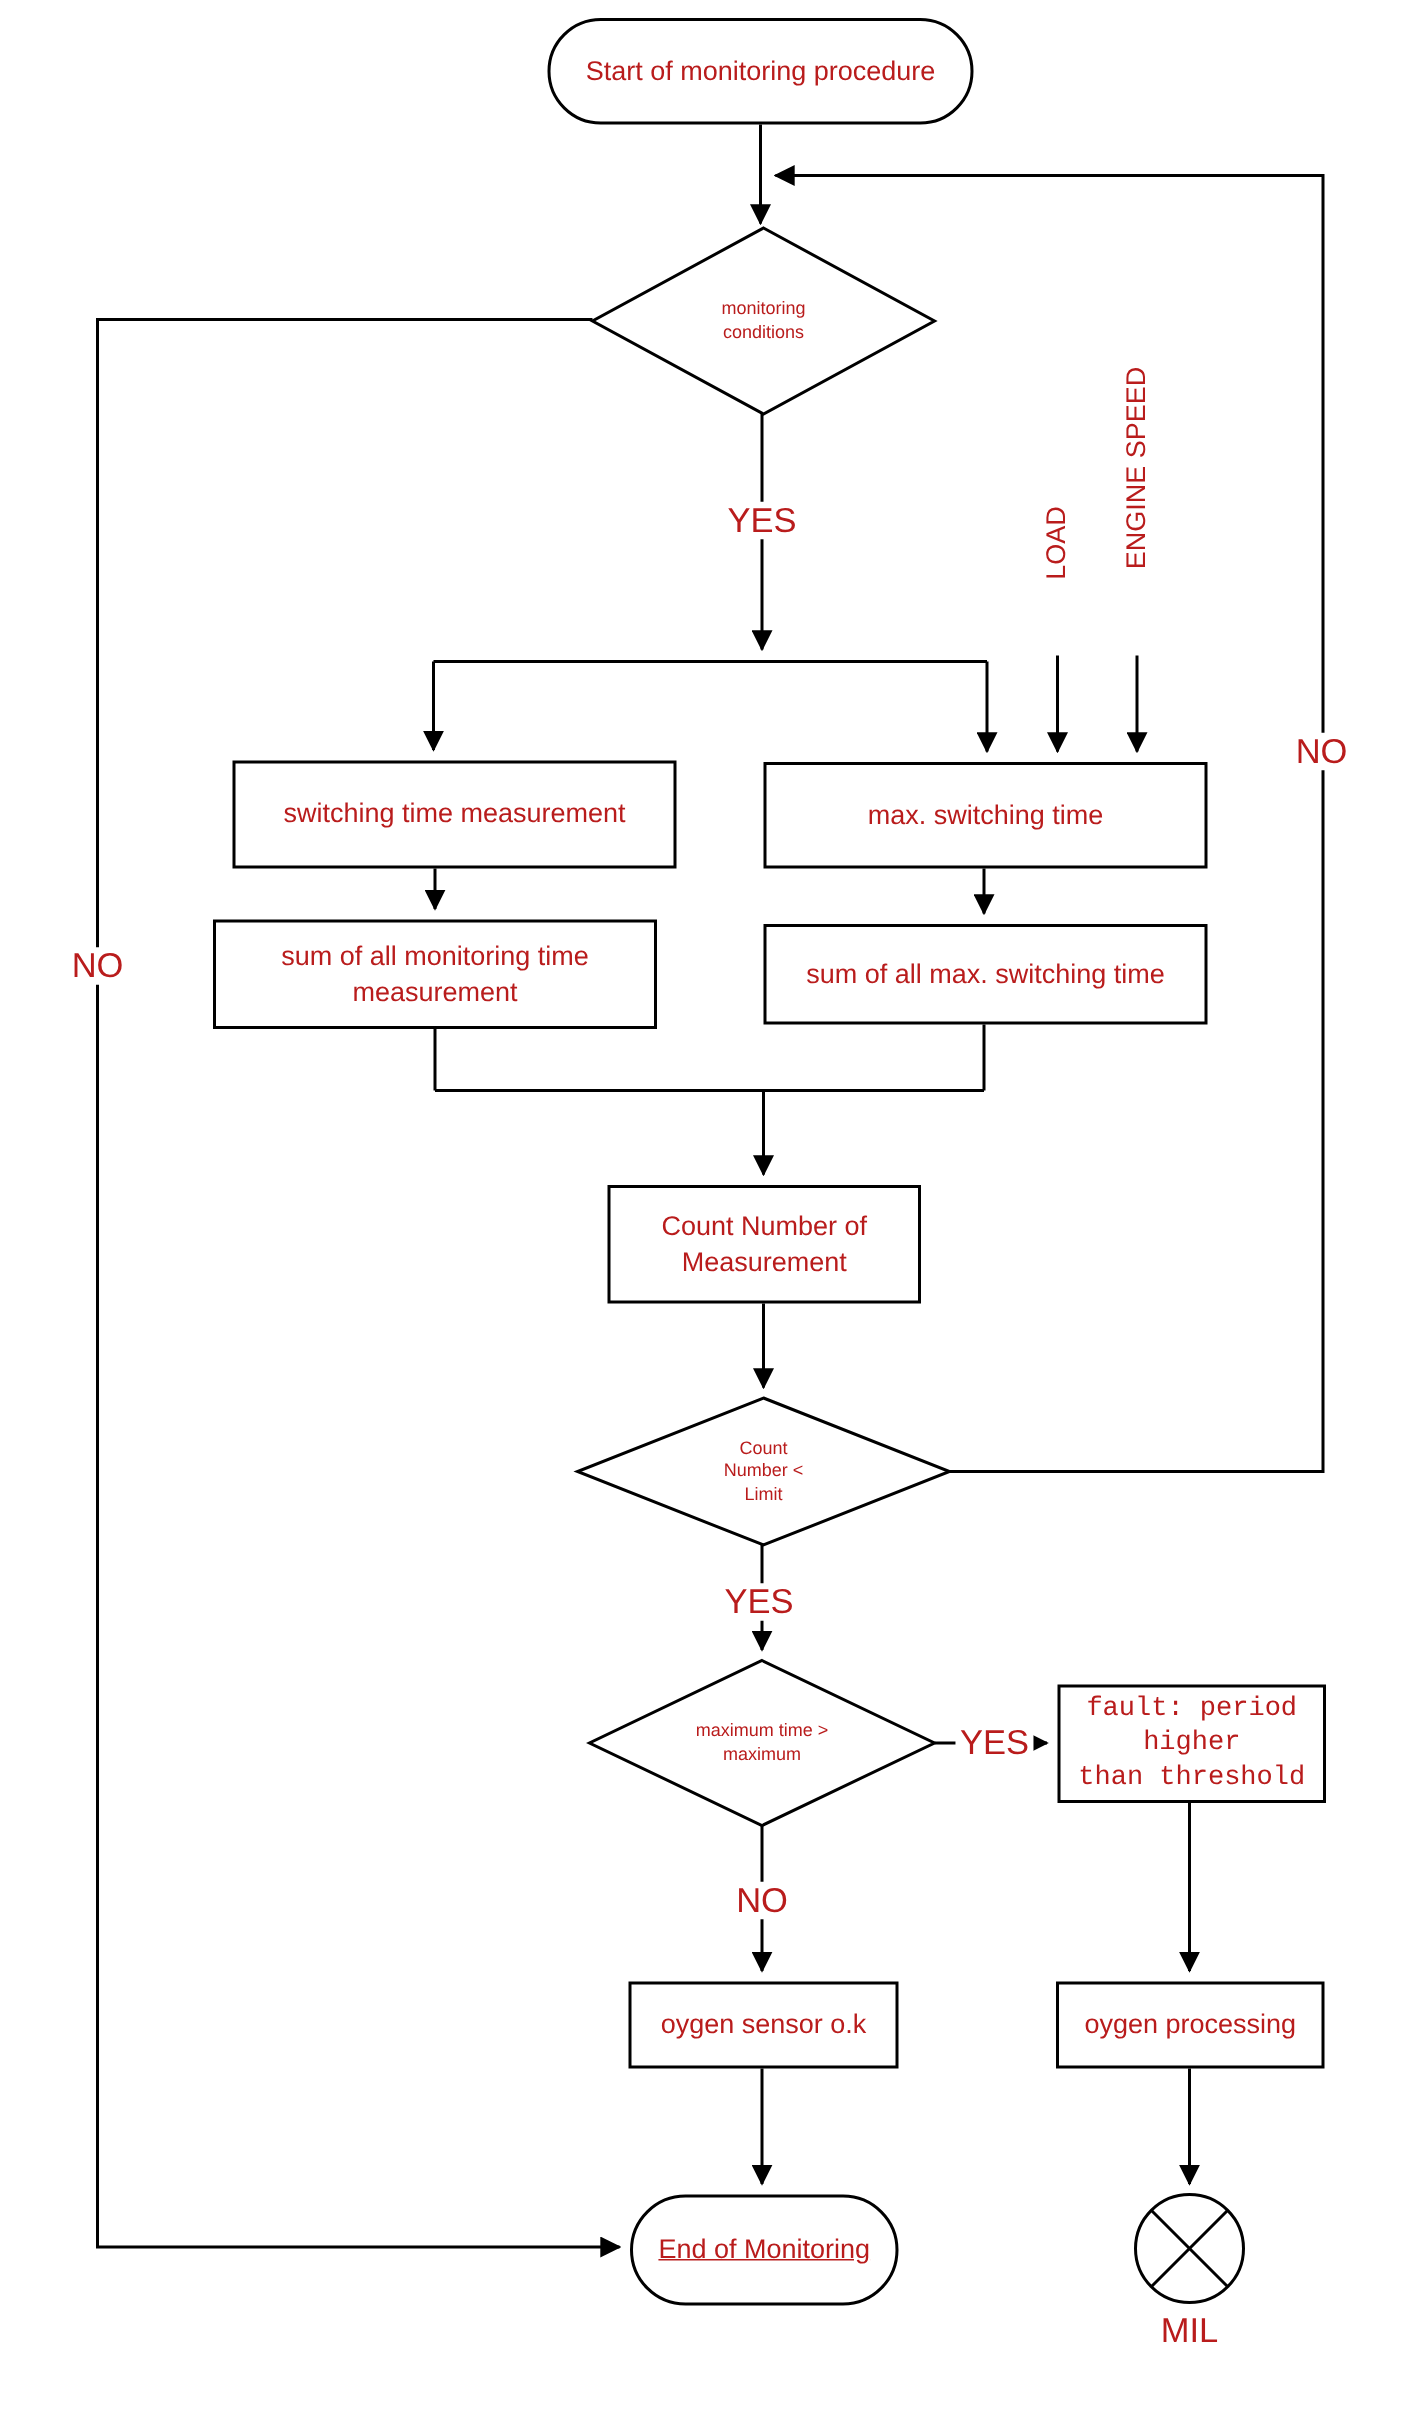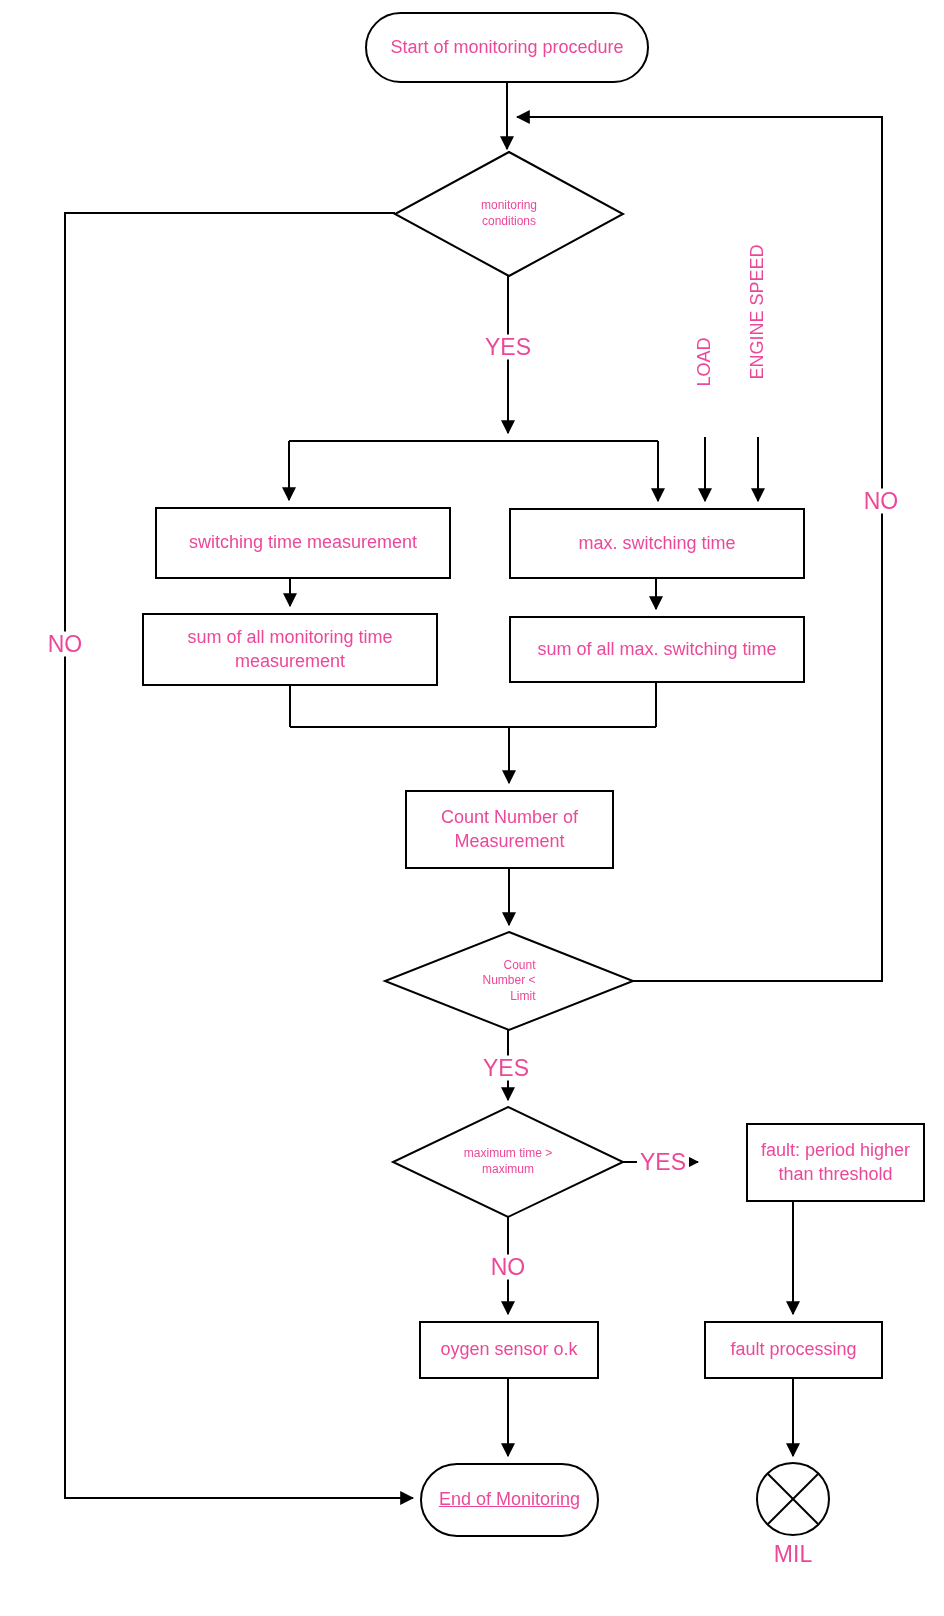--- a/index.html
+++ b/index.html
@@ -2,21 +2,21 @@
 <html><head>
 <meta charset="utf-8">
 <style>
   html, body { margin: 0; padding: 0; background: #ffffff; }
   .stage {
     position: relative;
     width: 944px;
     height: 1616px;
     background: #ffffff;
     font-family: "Liberation Sans", sans-serif;
-    color: #ec4899;
+    color: #b91c1c;
     overflow: hidden;
   }
   .lines { position: absolute; left: 0; top: 0; }
   .node {
     position: absolute;
     box-sizing: border-box;
     border: 2px solid #000000;
     background: #ffffff;
     display: flex;
     align-items: center;
@@ -119,28 +119,28 @@
   <div class="node terminator" style="left:365px; top:12px; width:284px; height:71px;">Start of monitoring procedure</div>
   <div class="node terminator" style="left:420px; top:1463px; width:179px; height:74px;text-decoration:underline;">End of Monitoring</div>
 
   <div class="node" style="left:142px; top:507px; width:296px; height:72px;margin-left:13px;">switching time measurement</div>
   <div class="node" style="left:142px; top:613px; width:296px; height:73px;">sum of all monitoring time
 measurement</div>
   <div class="node" style="left:509px; top:508px; width:296px; height:71px;">max. switching time</div>
   <div class="node" style="left:509px; top:616px; width:296px; height:67px;">sum of all max. switching time</div>
   <div class="node" style="left:405px; top:790px; width:209px; height:79px;">Count Number of
 Measurement</div>
-  <div class="node" style="left:746px; top:1123px; width:179px; height:79px;">fault: period higher
+  <div class="node" style="left:705px; top:1123px; width:179px; height:79px;font-family:Liberation Mono, monospace;">fault: period higher
 than threshold</div>
   <div class="node" style="left:419px; top:1321px; width:180px; height:58px;">oygen sensor o.k</div>
-  <div class="node" style="left:704px; top:1321px; width:179px; height:58px;">fault processing</div>
+  <div class="node" style="left:704px; top:1321px; width:179px; height:58px;">oygen processing</div>
 
   <div class="dlabel" style="left:399px; top:179px; width:220px; height:70px;">monitoring
 conditions</div>
-  <div class="dlabel" style="left:414px; top:933px; width:190px; height:96px;text-align:right;">Count
+  <div class="dlabel" style="left:414px; top:933px; width:190px; height:96px;">Count
 Number &lt;
 Limit</div>
   <div class="dlabel" style="left:398px; top:1127px; width:220px; height:70px;">maximum time &gt;
 maximum</div>
 
   <div class="elabel" style="left:508px; top:347px;">YES</div>
   <div class="elabel" style="left:65px; top:644px;">NO</div>
   <div class="elabel" style="left:881px; top:501px;">NO</div>
   <div class="elabel" style="left:506px; top:1068px;">YES</div>
   <div class="elabel" style="left:663px; top:1162px;">YES</div>

